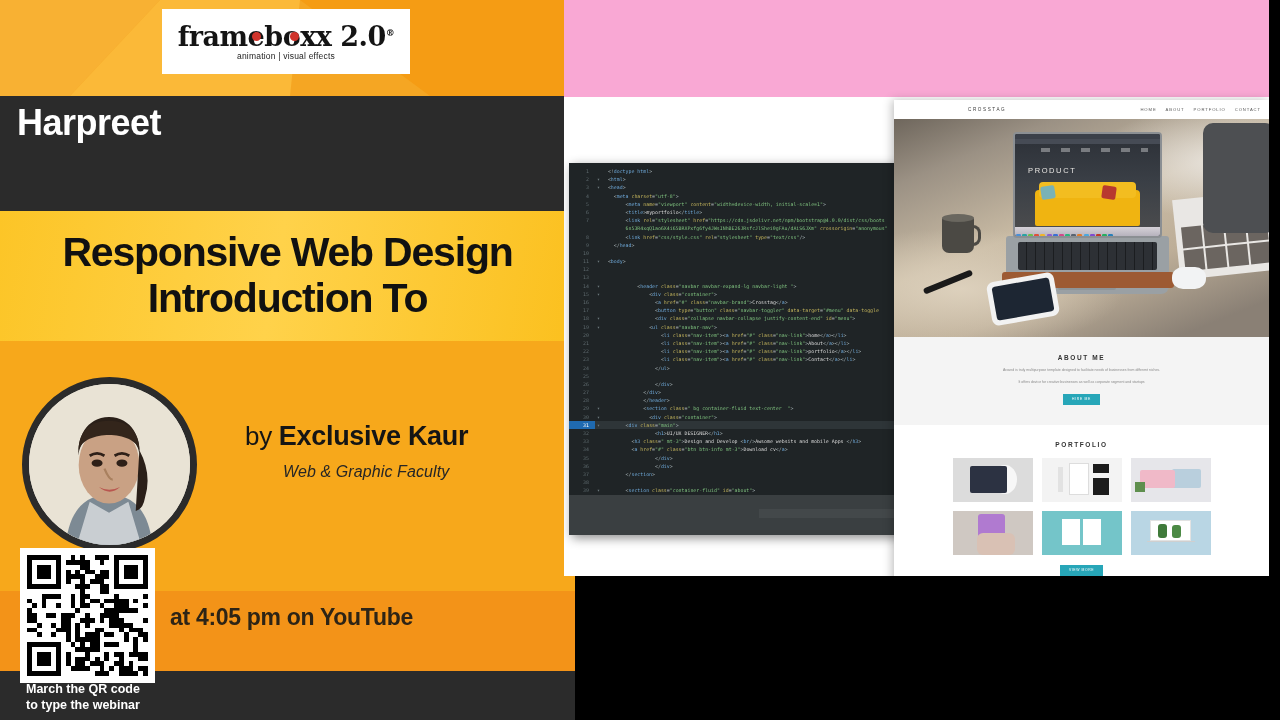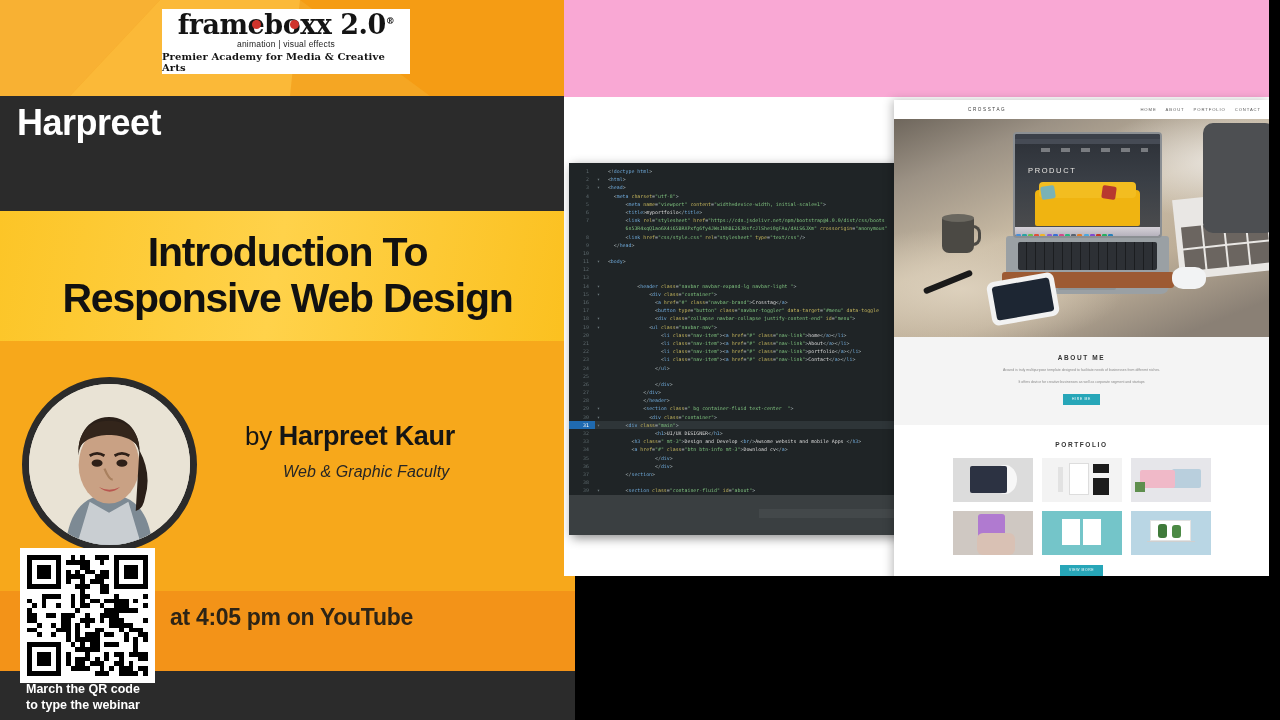--- a/index.html
+++ b/index.html
@@ -185,35 +185,34 @@
     </div>
 
     <div class="band-logo">
       <div class="logo-card">
         <div class="logo-word">
           <span>frameboxx 2.0</span><span class="reg">®</span>
           <span class="logo-dot" style="left:74px; top:9px;"></span>
           <span class="logo-dot" style="left:112px; top:9px;"></span>
         </div>
         <div class="logo-sub1">animation | visual effects</div>
-        <div class="logo-sub2">Premier Academy for Media &amp; Creative Arts</div>
       </div>
     </div>
 
     <div class="band-dark1">
       <div class="excl">
         <span>Harpreet</span>
       </div>
     </div>
 
     <div class="band-yellow">
       <div class="ysh"></div>
       <div class="title-wrap">
+        <div class="title-l">Responsive Web Design</div>
         <div class="title-l">Introduction To</div>
-        <div class="title-l">Responsive Web Design</div>
       </div>
     </div>
 
     <div class="band-speaker">
       <div class="avatar">
         <svg class="face" viewBox="0 0 175 175">
           <rect width="175" height="175" fill="#e9e3d5"></rect>
           <path d="M40 175 C44 132 66 120 87 120 C108 120 130 132 134 175 Z" fill="#7d8a94"></path>
           <path d="M52 175 L66 128 L87 140 L108 128 L122 175 Z" fill="#c9ced2"></path>
           <ellipse cx="87" cy="88" rx="33" ry="42" fill="#c9a184"></ellipse>
@@ -221,21 +220,21 @@
           <path d="M54 72 C60 50 114 50 120 72 C120 52 108 40 87 40 C66 40 54 52 54 72 Z" fill="#33251b"></path>
           <ellipse cx="74" cy="86" rx="6" ry="4" fill="#2e2018"></ellipse>
           <ellipse cx="101" cy="86" rx="6" ry="4" fill="#2e2018"></ellipse>
           <path d="M66 78 Q74 73 82 78" stroke="#2e2018" stroke-width="3" fill="none"></path>
           <path d="M93 78 Q101 73 109 78" stroke="#2e2018" stroke-width="3" fill="none"></path>
           <path d="M76 112 Q87 118 99 112 Q88 122 76 112 Z" fill="#b9564f"></path>
           <path d="M82 92 Q87 104 91 104" stroke="#a9805f" stroke-width="2.5" fill="none"></path>
           <path d="M120 72 q14 26 6 52 q-2 12 -10 14" fill="#2a1f18"></path>
         </svg>
       </div>
-      <div class="by-line"><span>by </span><b>Harpreet Kaur</b></div>
+      <div class="by-line"><span>by </span><b>Exclusive Kaur</b></div>
       <div class="role">Web &amp; Graphic Faculty</div>
     </div>
 
     <div class="band-date">
       <div class="date-txt">
         <div>at 4:05 pm on YouTube</div>
       </div>
     </div>
 
     <div class="band-dark2"></div>

